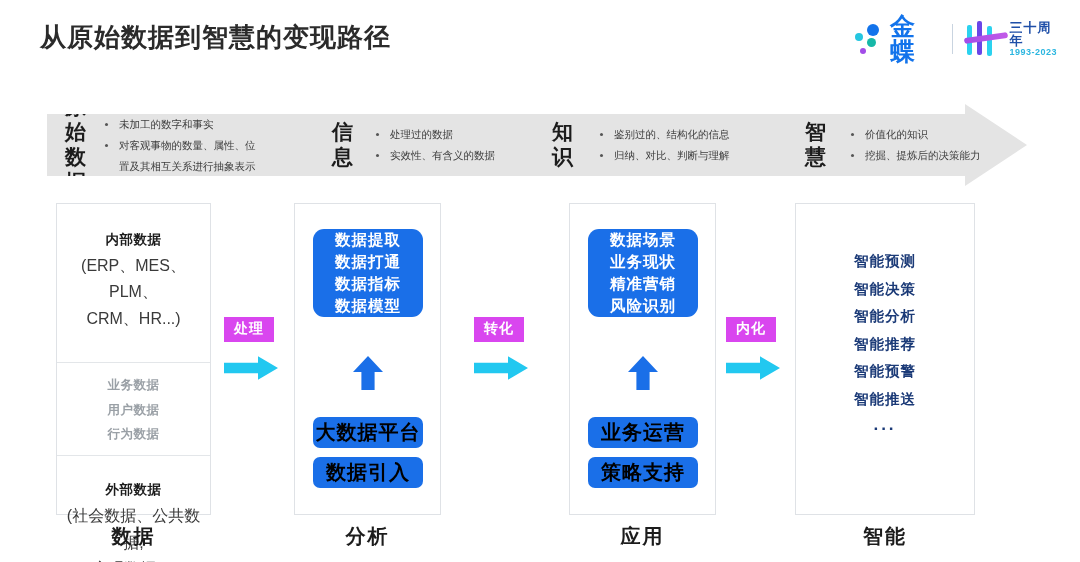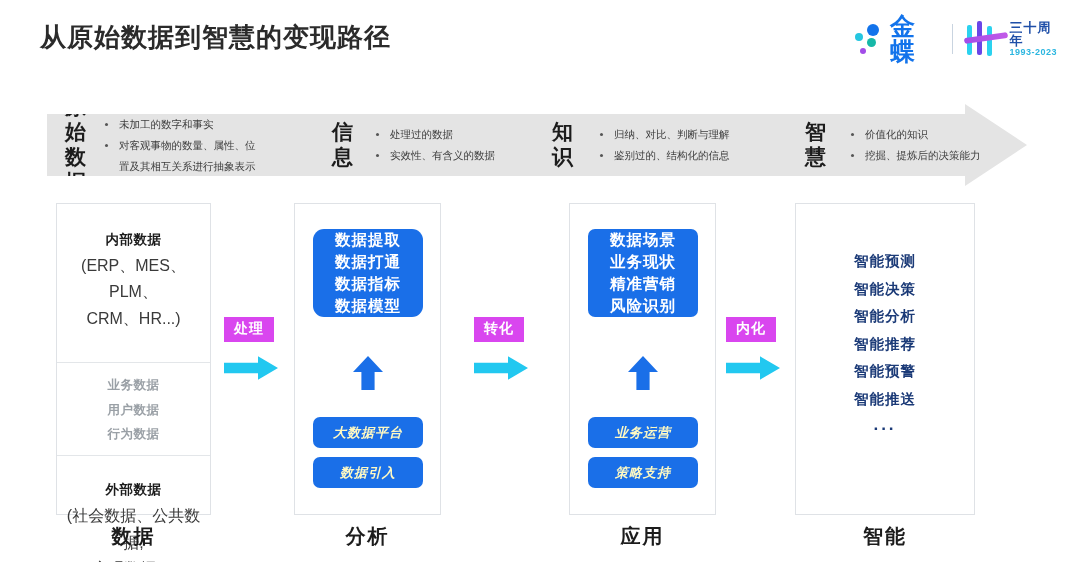--- a/index.html
+++ b/index.html
@@ -103,23 +103,23 @@
   .blue-box{
     position:absolute;
     background:#1a6fe8;border-radius:11px;
     color:#ffffff;text-align:center;
     display:flex;flex-direction:column;justify-content:center;
     font-size:15.5px;font-weight:bold;line-height:1.42;letter-spacing:1px;
   }
   .blue-pill{
     position:absolute;
     background:#1a6fe8;border-radius:7px;
-    color:#fef9c3;text-align:center;
+    color:#000000;text-align:center;
     display:flex;align-items:center;justify-content:center;
-    font-size:13px;font-weight:bold;letter-spacing:1px;font-style:italic;
+    font-size:20px;font-weight:bold;letter-spacing:1px;
   }
   .up-arrow{
     position:absolute;width:30px;height:34px;
     background:#1a6fe8;
     clip-path:polygon(50% 0, 100% 47%, 72% 47%, 72% 100%, 28% 100%, 28% 47%, 0 47%);
   }
 
   
   .intel-list{
     position:absolute;left:0;right:0;top:50px;
@@ -227,25 +227,25 @@
   </div>
 
   <div class="dikw-group" style="left:505px;">
     <div class="dikw-head">
       <div>知</div>
       <div>识</div>
     </div>
     <div class="dikw-bullets" style="margin-left:14px;">
       <div class="dikw-row">
         <span class="bullet-dot"></span>
+        <span class="dikw-txt">鉴别过的、结构化的信息</span>
+      </div>
+      <div class="dikw-row">
+        <span class="bullet-dot"></span>
         <span class="dikw-txt">归纳、对比、判断与理解</span>
-      </div>
-      <div class="dikw-row">
-        <span class="bullet-dot"></span>
-        <span class="dikw-txt">鉴别过的、结构化的信息</span>
       </div>
     </div>
   </div>
 
   <div class="dikw-group" style="left:758px;">
     <div class="dikw-head">
       <div>智</div>
       <div>慧</div>
     </div>
     <div class="dikw-bullets" style="margin-left:12px;">
@@ -291,21 +291,21 @@
     <div>数据打通</div>
     <div>数据指标</div>
     <div>数据模型</div>
   </div>
   <div class="up-arrow" style="left:58px;top:152px;"></div>
   <div class="blue-pill" style="left:18px;top:213px;width:110px;height:31px;">大数据平台</div>
   <div class="blue-pill" style="left:18px;top:253px;width:110px;height:31px;">数据引入</div>
 </div>
 
 <div class="card" id="card-app">
-  <div class="blue-box" style="left:18px;top:25px;width:110px;height:88px;border-radius:7px;">
+  <div class="blue-box" style="left:18px;top:25px;width:110px;height:88px;">
     <div>数据场景</div>
     <div>业务现状</div>
     <div>精准营销</div>
     <div>风险识别</div>
   </div>
   <div class="up-arrow" style="left:58px;top:152px;"></div>
   <div class="blue-pill" style="left:18px;top:213px;width:110px;height:31px;">业务运营</div>
   <div class="blue-pill" style="left:18px;top:253px;width:110px;height:31px;">策略支持</div>
 </div>
 

